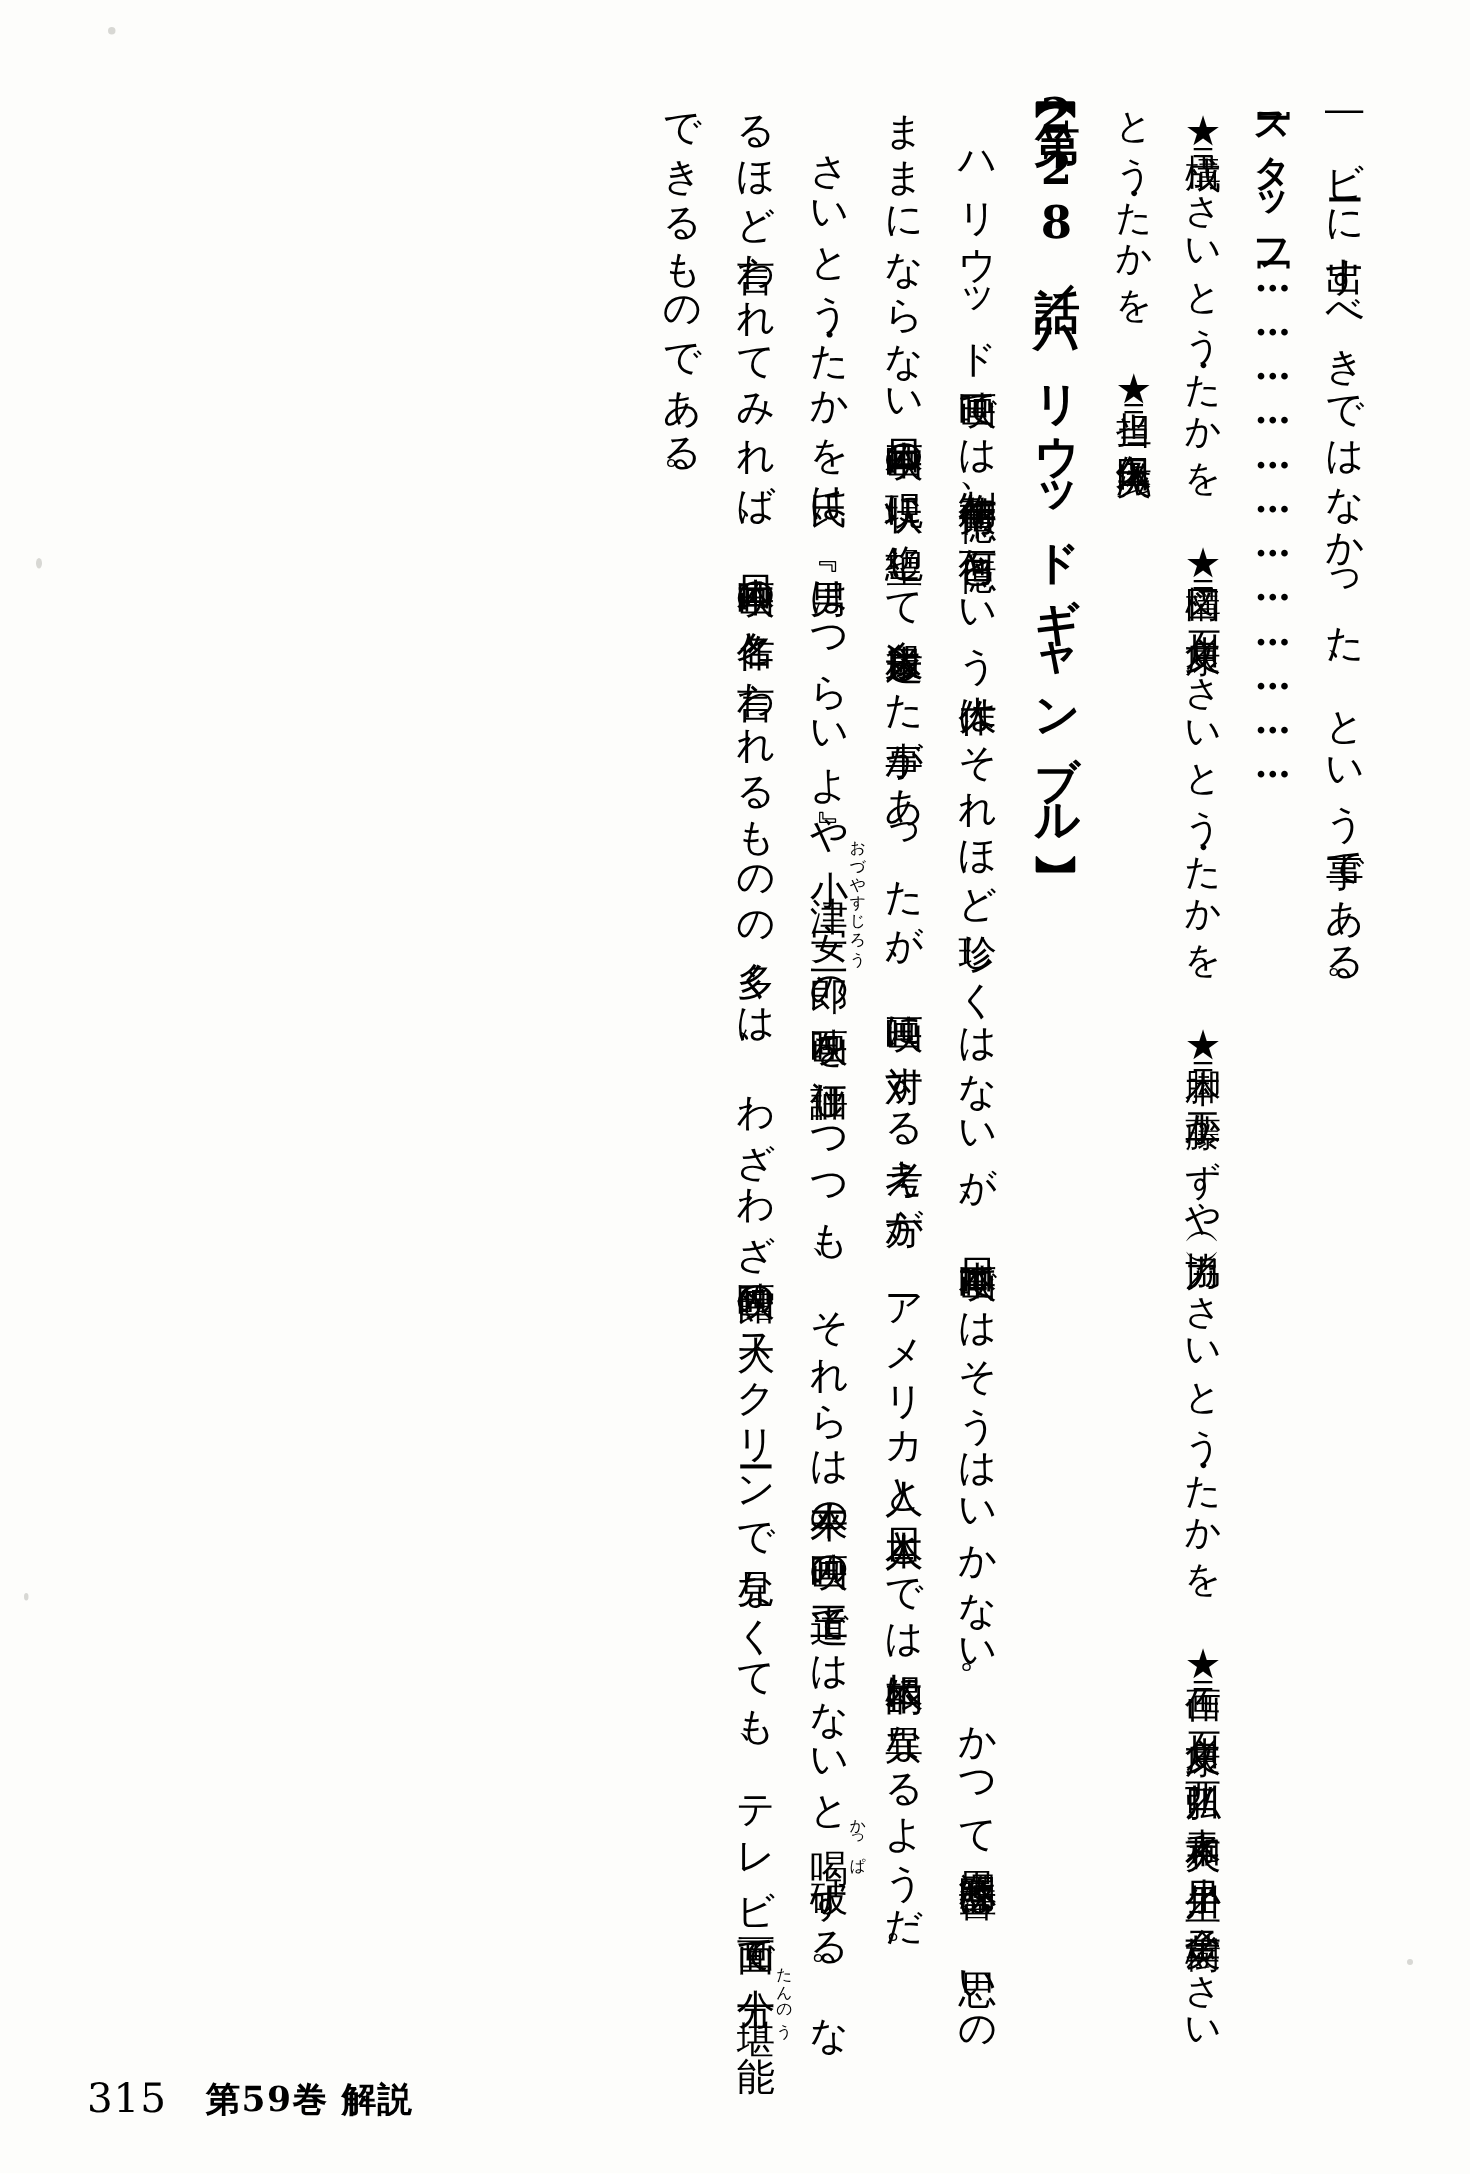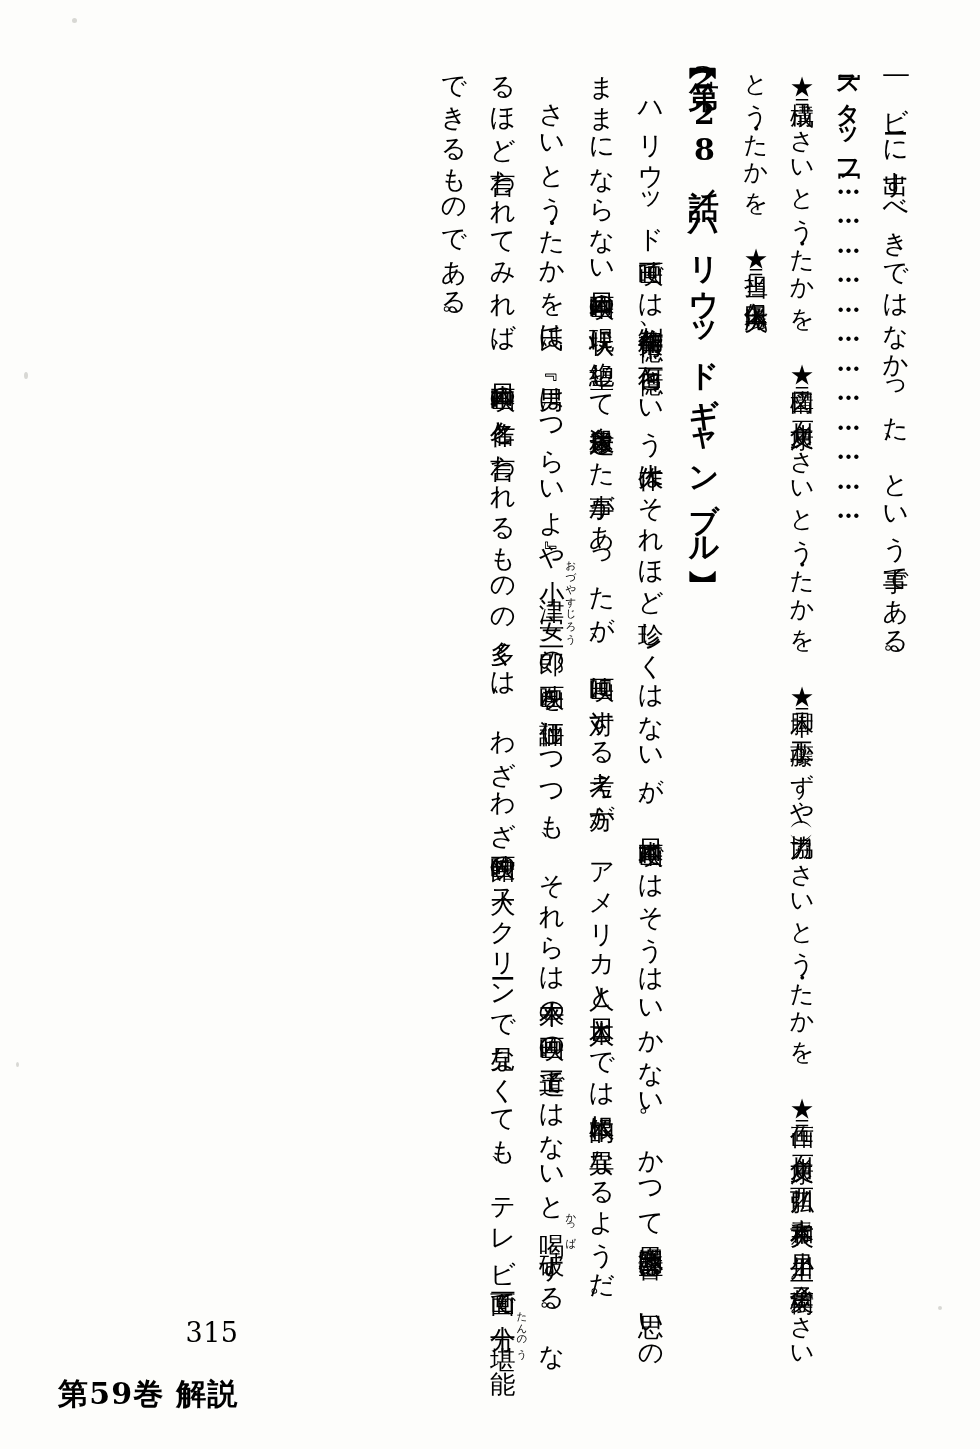--- a/index.html
+++ b/index.html
@@ -69,31 +69,30 @@
     letter-spacing: 0.02em;
     font-weight: normal;
   }
 
   
   #footer {
     position: absolute;
     left: 58px;
     bottom: 34px;
     display: flex;
-    align-items: flex-end;
+    align-items: flex-start;
     gap: 26px;
     font-family: "DejaVu Serif", "Liberation Serif", serif;
-    flex-direction: column;
   }
   #pagenum {
     font-size: 27px;
     letter-spacing: 0.02em;
   }
   #footer-title {
-    font-size: 30px;
+    font-size: 23px;
     font-weight: bold;
     letter-spacing: 0.04em;
   }
 </style>
 </head>
 <body>
 
 <div id="page">
 
   <div class="speck" style="left:72px;top:18px;width:5px;height:5px;"></div>

